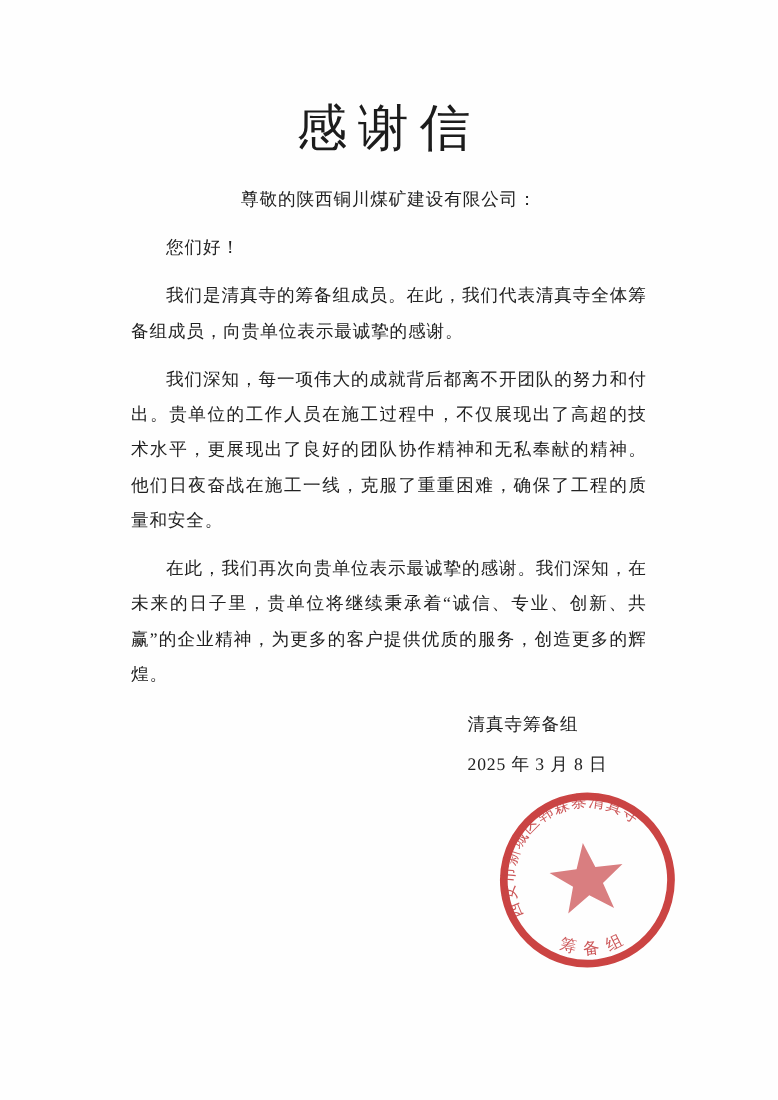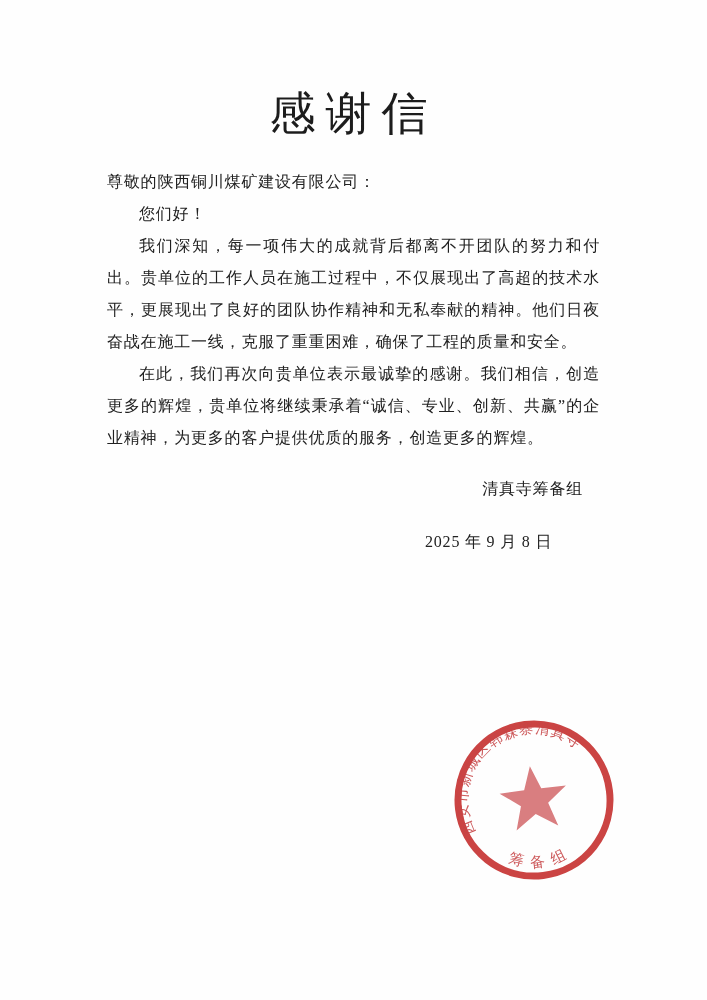--- a/index.html
+++ b/index.html
@@ -18,40 +18,39 @@
     background:#fefefe;
   }
   .title{
     text-align:center;
     font-size:46px;
     font-weight:400;
     letter-spacing:10px;
     line-height:54px;
     margin:0 0 22px 0;
     color:#1c1c1c;
-    font-family:Liberation Mono, monospace;
   }
   .bodytext{
     font-size:16px;
     line-height:32px;
     letter-spacing:0.8px;
   }
-  .salutation{margin:0;}
+  .salutation{margin:0;text-align:center;}
   .para{
-    margin:0;
+    margin:12px;
     text-indent:2em;
     text-align:justify;
   }
   .closing{margin:0;text-indent:2em;}
   .sign-block{
     margin-top:0;
     margin-left:318px;
     line-height:36px;
   }
-  .sign-line{margin:17px;text-align:right;}
+  .sign-line{margin:0;}
   .date-line{margin:0;}
   .seal{
     position:absolute;
     left:448px;top:712px;
     width:172px;height:176px;
     transform:rotate(-7deg);
     opacity:0.92;
     pointer-events:none;
     mix-blend-mode:multiply;
   }
@@ -59,26 +58,27 @@
 </head>
 <body>
 
 <div class="page">
 
   <h1 class="title">感谢信</h1>
 
   <div class="bodytext">
     <p class="salutation">尊敬的陕西铜川煤矿建设有限公司：</p>
     <p class="para">您们好！</p>
+    <p class="para">我们是清真寺的筹备组成员。在此，我们代表清真寺全体筹备组成员，向贵单位表示最诚挚的感谢。</p>
     <p class="para">我们深知，每一项伟大的成就背后都离不开团队的努力和付出。贵单位的工作人员在施工过程中，不仅展现出了高超的技术水平，更展现出了良好的团队协作精神和无私奉献的精神。他们日夜奋战在施工一线，克服了重重困难，确保了工程的质量和安全。</p>
-    <p class="para">在此，我们再次向贵单位表示最诚挚的感谢。我们相信，创造更多的辉煌，贵单位将继续秉承着“诚信、专业、创新、共赢”的企业精神，为更多的客户提供优质的服务，创造更多的辉煌。</p>
+    <p class="para">在此，我们再次向贵单位表示最诚挚的感谢。我们深知，在未来的日子里，贵单位将继续秉承着“诚信、专业、创新、共赢”的企业精神，为更多的客户提供优质的服务，创造更多的辉煌。</p>
 
     <div class="sign-block">
       <p class="sign-line">清真寺筹备组</p>
-      <p class="date-line">2025 年 9 月 8 日</p>
+      <p class="date-line">2025 年 3 月 8 日</p>
     </div>
   </div>
 
   <svg class="seal" viewBox="-86 -86 172 172" xmlns="http://www.w3.org/2000/svg">
     <defs>
       <path id="arcTop" d="M -60 30 A 67 67 0 1 1 60 30" fill="none"></path>
       <path id="arcBottom" d="M -42 52 A 67 67 0 0 0 42 52" fill="none"></path>
     </defs>
 
     <circle cx="0" cy="0" r="76" fill="none" stroke="#c32422" stroke-width="7" opacity="0.93"></circle>

